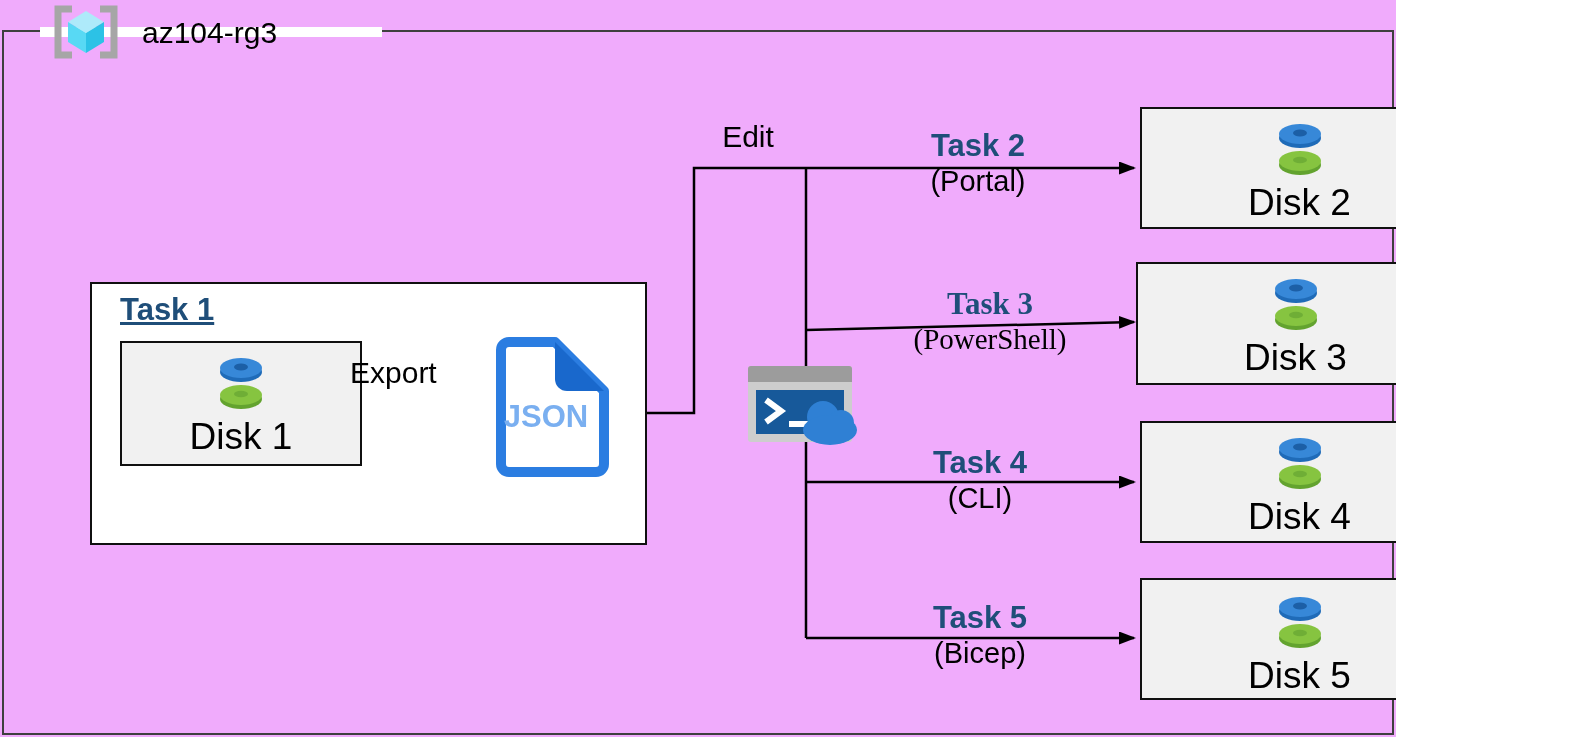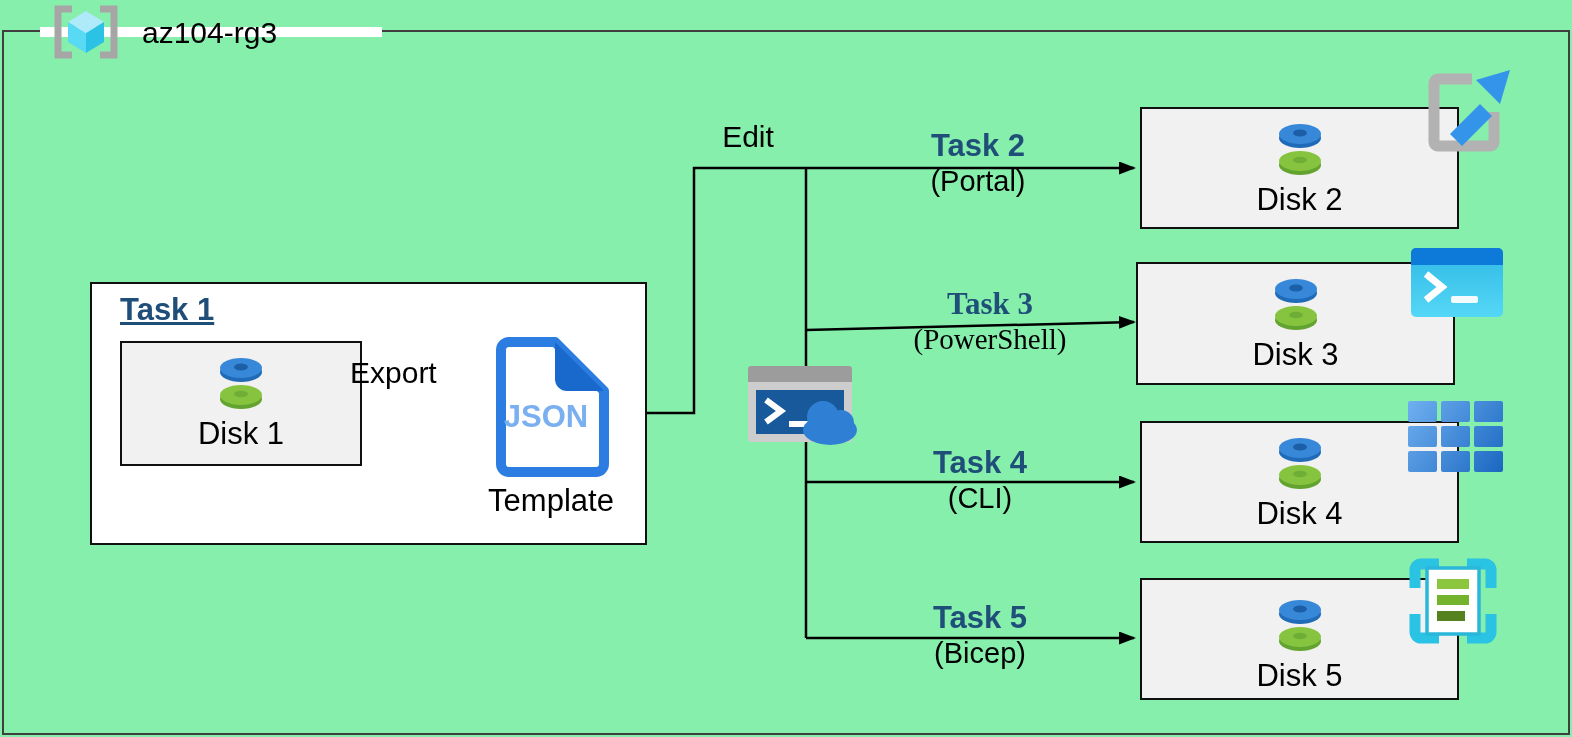--- a/index.html
+++ b/index.html
@@ -1,32 +1,32 @@
 <!DOCTYPE html>
 <html style="--c-navy: #1F4E79; --c-box-fill: #f1f1f1; --c-line-black: #000000; --c-disk-blue: #3788d8; --c-disk-blue-dark: #1f6bb8; --c-disk-green: #86c440; --c-disk-green-dark: #63a32f; --c-json-blue: #2b7de1; --c-json-fold-blue: #1968cc; --c-json-text-blue: #7aaff0; --c-portal-gray: #b2b2b2; --c-portal-arrow-blue: #3394ea; --c-powershell-bar-blue: #0d7ad9; --c-powershell-cyan: #3cc7ee; --c-cli-blue-light: #6fb0f0; --c-cli-blue-dark: #1a66c0; --c-bicep-cyan: #2bc3e4; --c-bicep-green-light: #8cc63f; --c-bicep-green-mid: #74b32c; --c-bicep-green-dark: #55811e; --c-cloud-blue: #2f80d4; --c-shell-gray: #cdcdcd; --c-shell-bar-gray: #9c9c9c; --c-shell-terminal-blue: #17599a; --c-rg-cube-cyan: #55d9f4; --c-bracket-gray: #a6a6a6;"><head>
 <meta charset="utf-8">
 <style>
   html,body{margin:0;padding:0;background:#fff;}
-  .stage{position:relative;width:1572px;height:737px;background:#86efac;overflow:hidden;
+  .stage{position:relative;width:1396px;height:737px;background:#f0abfc;overflow:hidden;
          font-family:"Liberation Sans",sans-serif;color:#000;}
   
   .rg-border{position:absolute;inset:30px 2px 2px 2px;border:2px solid #3f3f3f;z-index:0;}
   .rg-border-mask{position:absolute;left:40px;top:27px;width:342px;height:10px;background:#fff;z-index:1;}
   .rg-icon{position:absolute;left:46px;top:1px;z-index:2;}
   .rg-name{position:absolute;left:142px;top:16px;font-size:30px;z-index:2;white-space:nowrap;}
 
   svg.connectors{position:absolute;left:0;top:0;z-index:1;pointer-events:none;}
 
   
   .task1-box{position:absolute;left:90px;top:282px;width:553px;height:259px;border:2px solid #101010;background:#fff;z-index:2;}
   .task1-title{position:absolute;left:120px;top:292px;font-size:31px;font-weight:bold;color:var(--c-navy,#1F4E79);z-index:3;text-decoration:underline;}
 
   .disk-box{position:absolute;background:var(--c-box-fill,#f1f1f1);border:2px solid #101010;z-index:2;
             display:flex;flex-direction:column;align-items:center;padding-top:11px;box-sizing:border-box;}
-  .disk-label{font-size:31px;margin-top:4px;}
+  .disk-label{font-size:37px;margin-top:4px;}
 
   .disk1{left:120px;top:341px;width:242px;height:125px;}
   .disk2{left:1140px;top:107px;width:319px;height:122px;}
   .disk3{left:1136px;top:262px;width:319px;height:123px;}
   .disk4{left:1140px;top:421px;width:319px;height:122px;}
   .disk5{left:1140px;top:578px;width:319px;height:122px;justify-content:center;}
 
   .export-label{position:absolute;left:350px;top:356px;width:130px;font-size:30px;z-index:3;}
   .edit-label{position:absolute;left:700px;top:120px;width:96px;text-align:center;font-size:30px;z-index:3;}
 
@@ -93,21 +93,20 @@
     </svg>
     <div class="disk-label">Disk 1</div>
   </div>
 
   <div class="export-label">Export</div>
   <svg class="json-icon" width="118" height="142" viewBox="0 0 118 142">
     <path d="M17,6 H63 L112,55 V128 a8,8 0 0 1 -8,8 H17 a8,8 0 0 1 -8,-8 V14 a8,8 0 0 1 8,-8 Z" fill="#fff" stroke="#2b7de1" stroke-width="10" stroke-linejoin="round"></path>
     <path d="M63,6 L112,55 H75 a12,12 0 0 1 -12,-12 Z" fill="#1968cc"></path>
     <text x="54" y="91" text-anchor="middle" font-family="Liberation Sans, sans-serif" font-size="31" font-weight="bold" fill="#7aaff0">JSON</text>
   </svg>
-  <div class="template-label">Template</div>
 
   <div class="edit-label">Edit</div>
 
   <svg class="cloudshell-pos" width="116" height="84" viewBox="0 0 116 84">
     <rect x="2" y="2" width="104" height="76" rx="3" fill="#cdcdcd"></rect>
     <path d="M2,18 V5 a3,3 0 0 1 3,-3 H103 a3,3 0 0 1 3,3 V18 Z" fill="#9c9c9c"></path>
     <rect x="10" y="26" width="88" height="44" fill="#17599a"></rect>
     <path d="M20,36 l15,11 l-15,11" stroke="#fff" stroke-width="6" fill="none"></path>
     <rect x="43" y="57" width="21" height="6" fill="#fff"></rect>
     <g>

